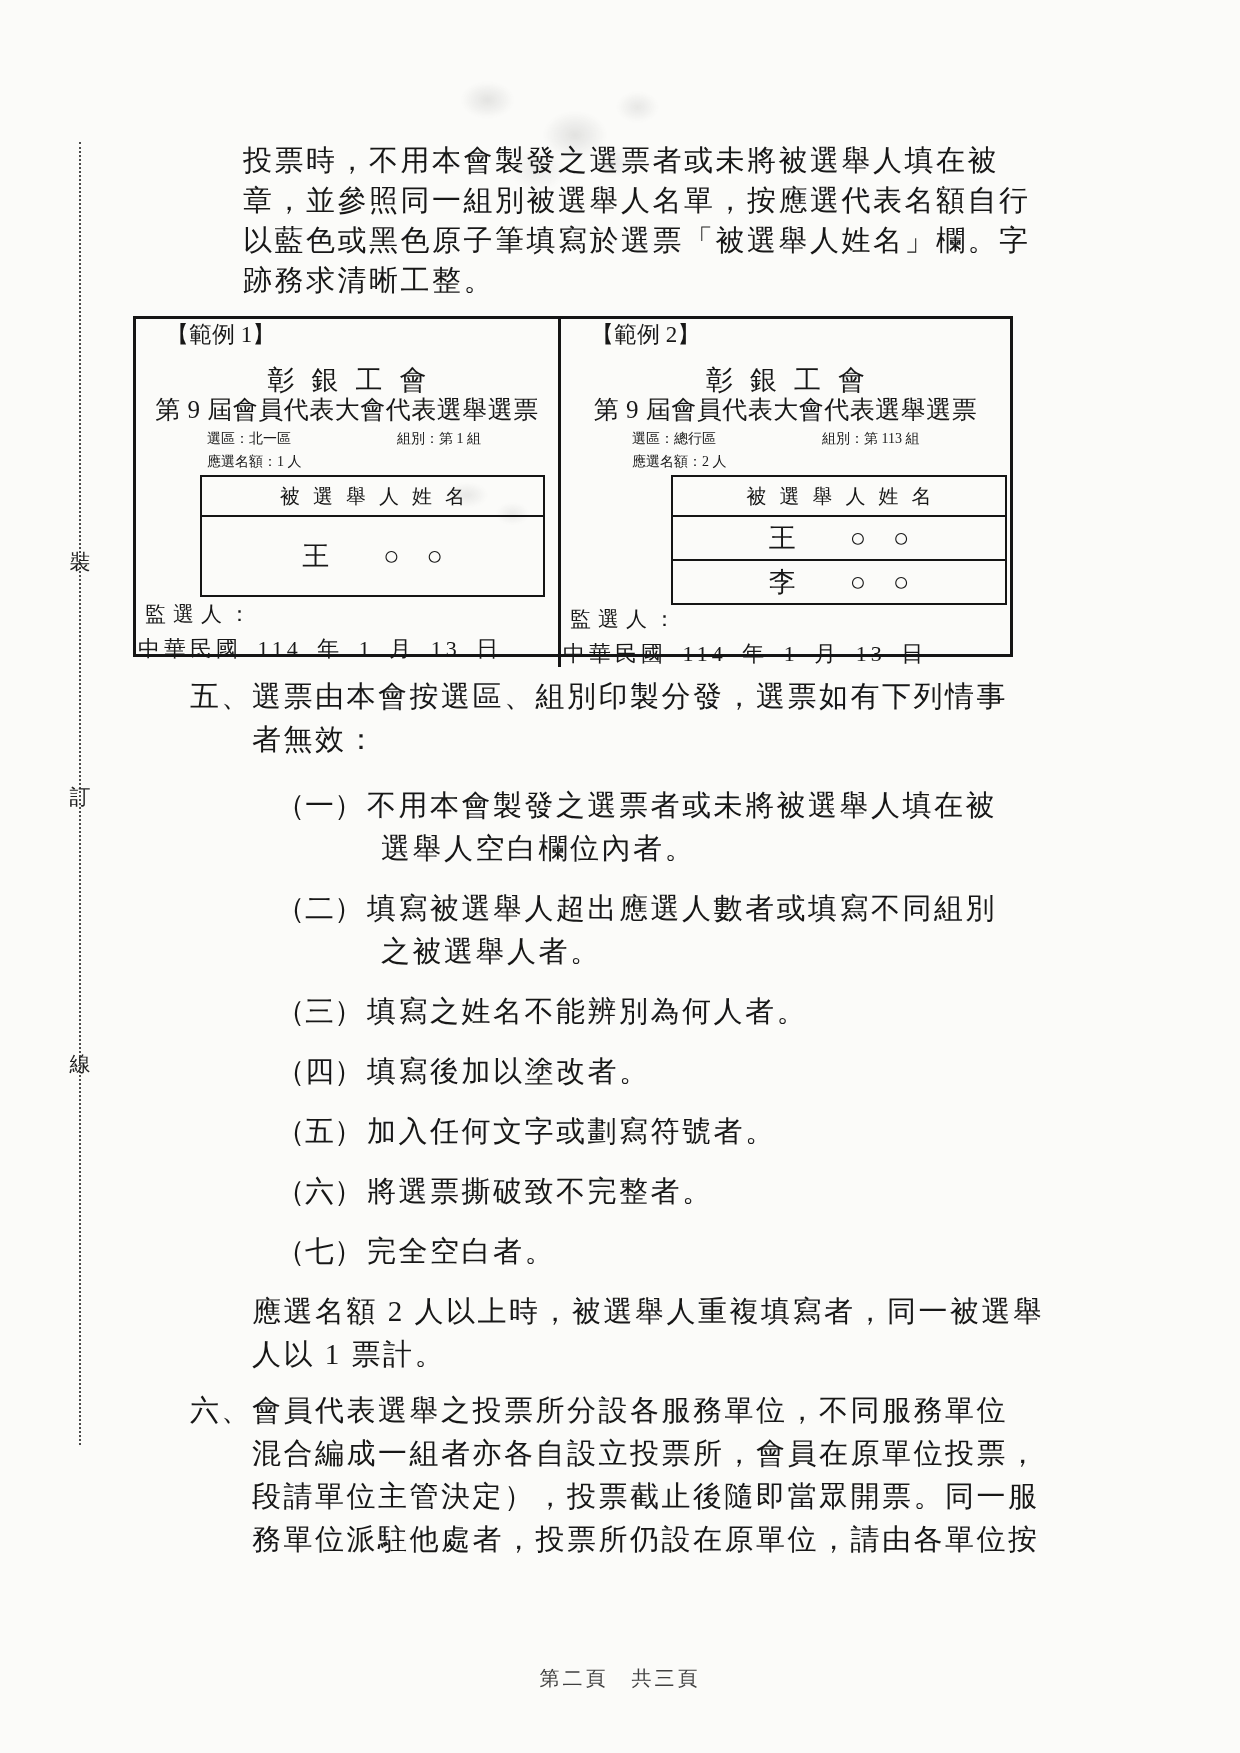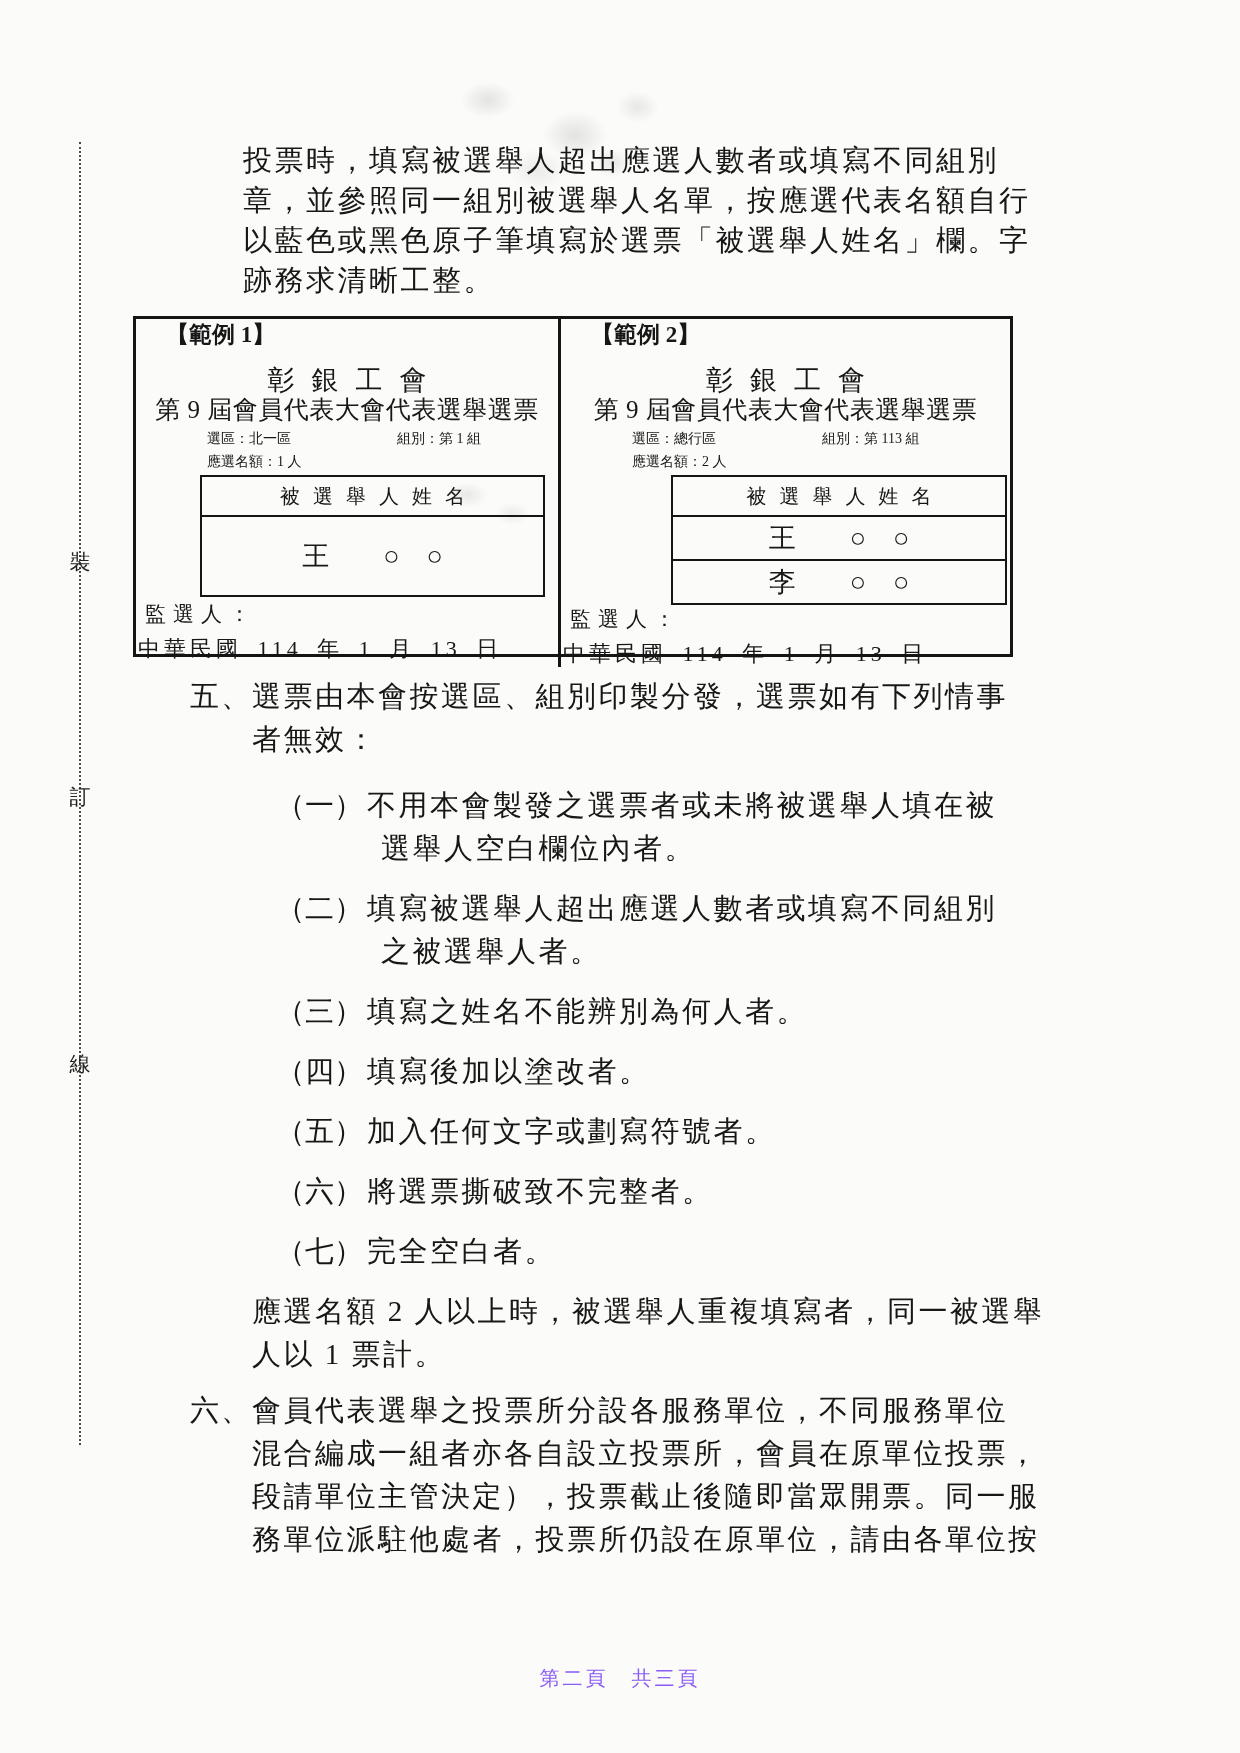--- a/index.html
+++ b/index.html
@@ -27,21 +27,21 @@
   
   .tline{font-size:29px;letter-spacing:2.5px;line-height:40px;white-space:nowrap}
 
   .intro{position:absolute;left:243px;top:140px;width:790px}
 
   
   .ballots{position:absolute;left:133px;top:316px;width:880px;height:341px;
            border:3px solid #151515;display:grid;grid-template-columns:425px 1fr;background:transparent}
   .ballot{padding:3px 2px 0 2px;position:relative}
   .ballot.b1{border-right:3px solid #151515}
-  .b-tag{font-size:23px;font-weight:bold;margin-left:28px;line-height:26px}
+  .b-tag{font-size:23px;font-weight:normal;margin-left:28px;line-height:26px}
   .b-union{text-align:center;font-size:27px;letter-spacing:17px;text-indent:17px;line-height:29px;margin-top:18px}
   .b-title{text-align:center;font-size:25px;letter-spacing:.5px;line-height:30px}
   .b-fields{display:flex;margin:2px 0 0 69px;font-size:14px;line-height:23px}
   .b-fields .f-district{width:190px}
   .b-fields .f-group{flex:1}
   .b-quota{margin:0 0 0 69px;font-size:14px;line-height:23px}
   .b-table{border:2.5px solid #151515;margin-top:2px;background:transparent}
   .b1 .b-table{margin-left:62px;width:345px}
   .b2 .b-table{margin-left:108px;width:336px}
   .b-th{text-align:center;font-size:20px;letter-spacing:13px;text-indent:13px;padding:7px 12px;line-height:24px;border-bottom:2.5px solid #151515}
@@ -59,37 +59,37 @@
   .rule{display:flex}
   .rule-num{flex:0 0 62px;font-size:29px;letter-spacing:2px;line-height:43px}
   .rule-body{flex:1}
   .subitems{margin-top:23px;margin-left:24px}
   .subitem{display:flex;margin-bottom:17px}
   .si-marker{flex:0 0 auto;font-size:29px;line-height:43px;margin-right:4px}
   .si-body .cont{padding-left:14px}
   .note{margin-top:14px}
   .rule6{margin-top:13px}
 
-  .footer{position:absolute;top:1665px;left:0;width:100%;text-align:center;font-size:20px;letter-spacing:3px;color:#8b5cf6}
+  .footer{position:absolute;top:1665px;left:0;width:100%;text-align:center;font-size:20px;letter-spacing:3px;color:#404040}
 </style>
 </head>
 <body>
 
 <div class="page">
 
   <div class="bleed-top"></div>
   <div class="bleed-ballot"></div>
 
   <div class="bind-line"></div>
   <div class="bind-label" style="top:548px">裝</div>
   <div class="bind-label" style="top:783px">訂</div>
   <div class="bind-label" style="top:1050px">線</div>
 
   <div class="intro">
-    <div class="tline">投票時，填寫被選舉人超出應選人數者或填寫不同組別</div>
+    <div class="tline">投票時，不用本會製發之選票者或未將被選舉人填在被</div>
     <div class="tline">章，並參照同一組別被選舉人名單，按應選代表名額自行</div>
     <div class="tline">以藍色或黑色原子筆填寫於選票「被選舉人姓名」欄。字</div>
     <div class="tline">跡務求清晰工整。</div>
   </div>
 
   <div class="ballots">
 
     <div class="ballot b1">
       <div class="b-tag">【範例 1】</div>
       <div class="b-union">彰銀工會</div>

